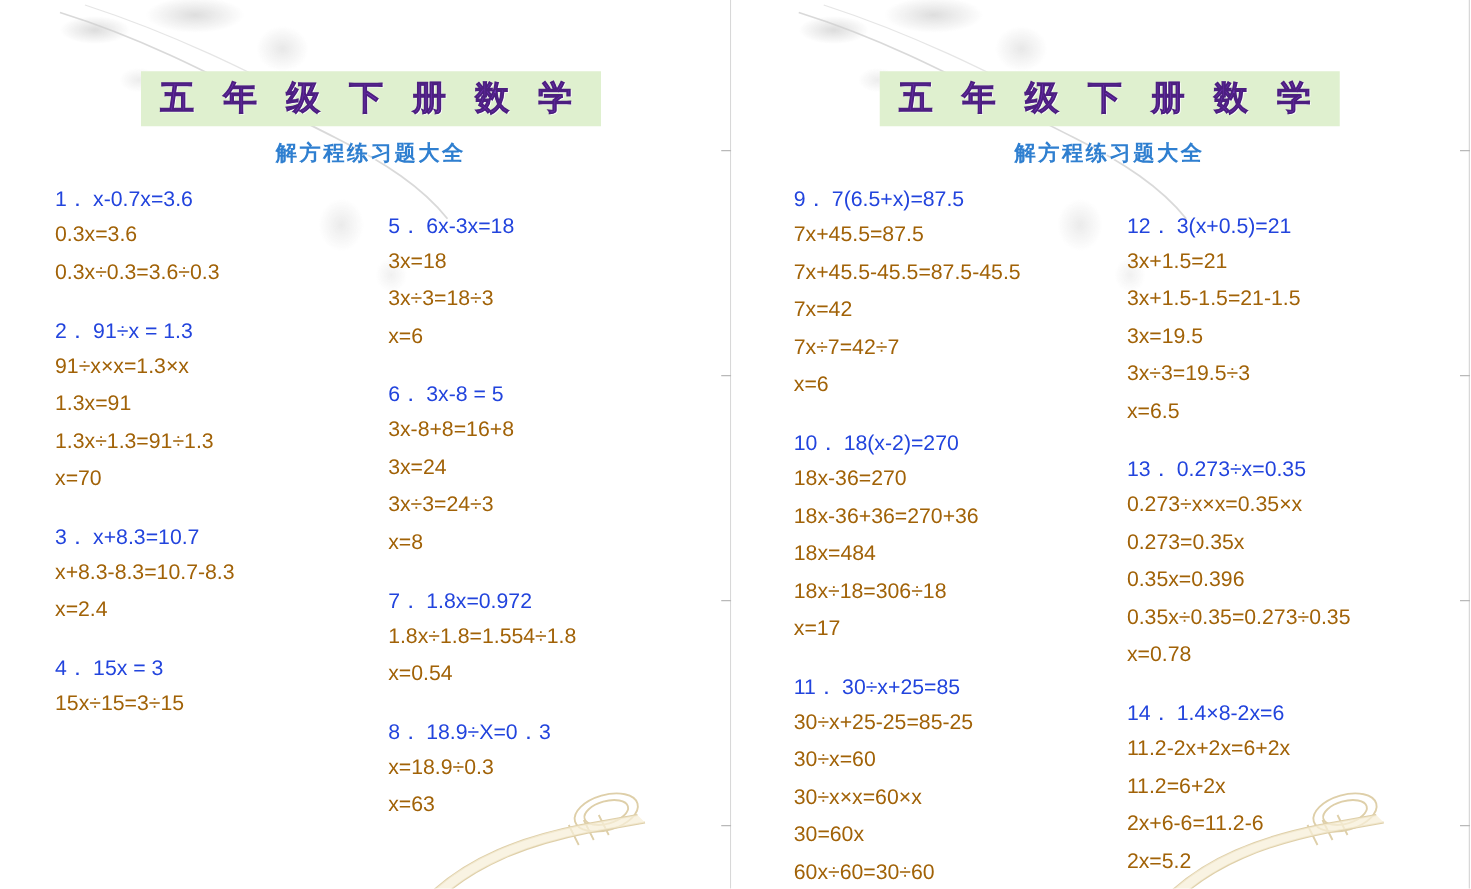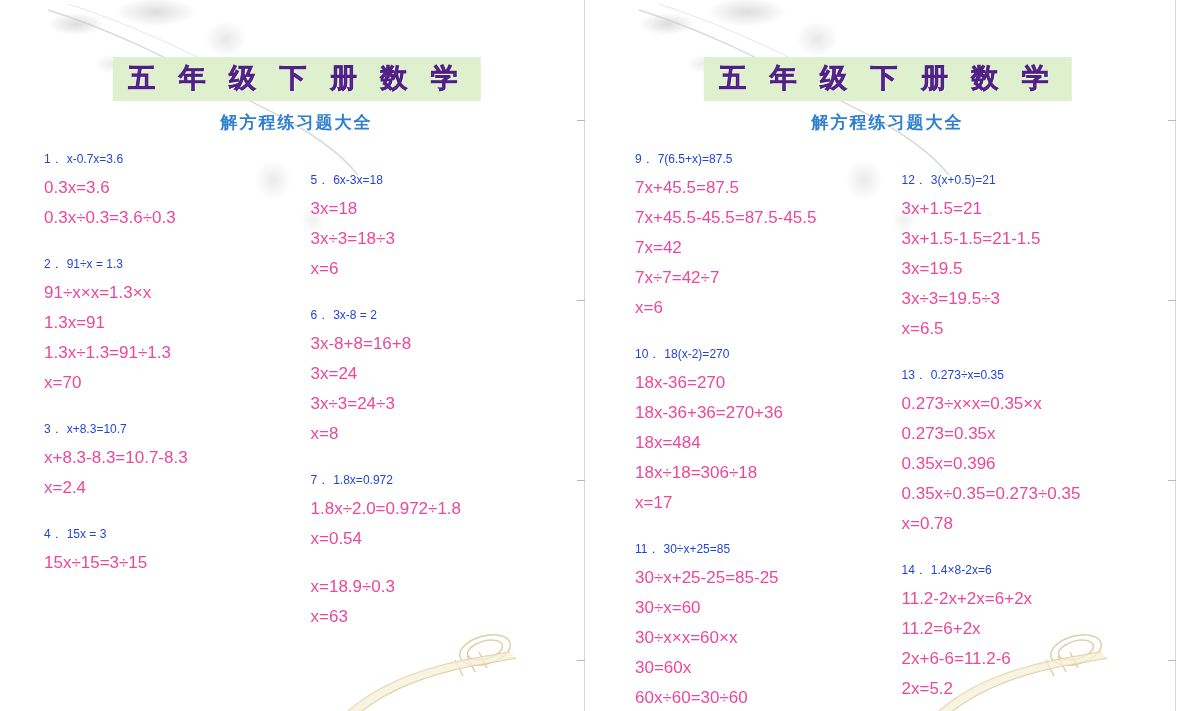--- a/index.html
+++ b/index.html
@@ -134,27 +134,27 @@
     box-sizing: border-box;
   }
   .col.first { padding-left: 36px; }
   .col.second { padding-left: 14px; margin-top: 21px; }
 
   .problem {
     margin-bottom: 18px;
   }
   .p-head {
     color: #2244dd;
-    font-size: 12px;
+    font-size: 17px;
     line-height: 27px;
     white-space: nowrap;
   }
   .p-num { margin-right: 4px; }
   .p-line {
-    color: #ec4899;
+    color: #a16207;
     font-size: 17px;
     line-height: 30px;
     white-space: nowrap;
   }
 </style>
 </head>
 <body>
 
 <div class="sheet-wrap">
 
@@ -231,37 +231,40 @@
           <div class="p-head">
             <span class="p-num">5．</span><span>6x-3x=18</span>
           </div>
           <div class="p-line">3x=18</div>
           <div class="p-line">3x÷3=18÷3</div>
           <div class="p-line">x=6</div>
         </div>
 
         <div class="problem">
           <div class="p-head">
-            <span class="p-num">6．</span><span>3x-8 = 2</span>
+            <span class="p-num">6．</span><span>3x-8 = 5</span>
           </div>
           <div class="p-line">3x-8+8=16+8</div>
           <div class="p-line">3x=24</div>
           <div class="p-line">3x÷3=24÷3</div>
           <div class="p-line">x=8</div>
         </div>
 
         <div class="problem">
           <div class="p-head">
             <span class="p-num">7．</span><span>1.8x=0.972</span>
           </div>
-          <div class="p-line">1.8x÷2.0=0.972÷1.8</div>
+          <div class="p-line">1.8x÷1.8=1.554÷1.8</div>
           <div class="p-line">x=0.54</div>
         </div>
 
         <div class="problem">
+          <div class="p-head">
+            <span class="p-num">8．</span><span>18.9÷X=0．3</span>
+          </div>
           <div class="p-line">x=18.9÷0.3</div>
           <div class="p-line">x=63</div>
         </div>
 
       </div>
     </div>
   </div>
 
   <div class="page right">
     <div class="smudge smudge-top"></div>

